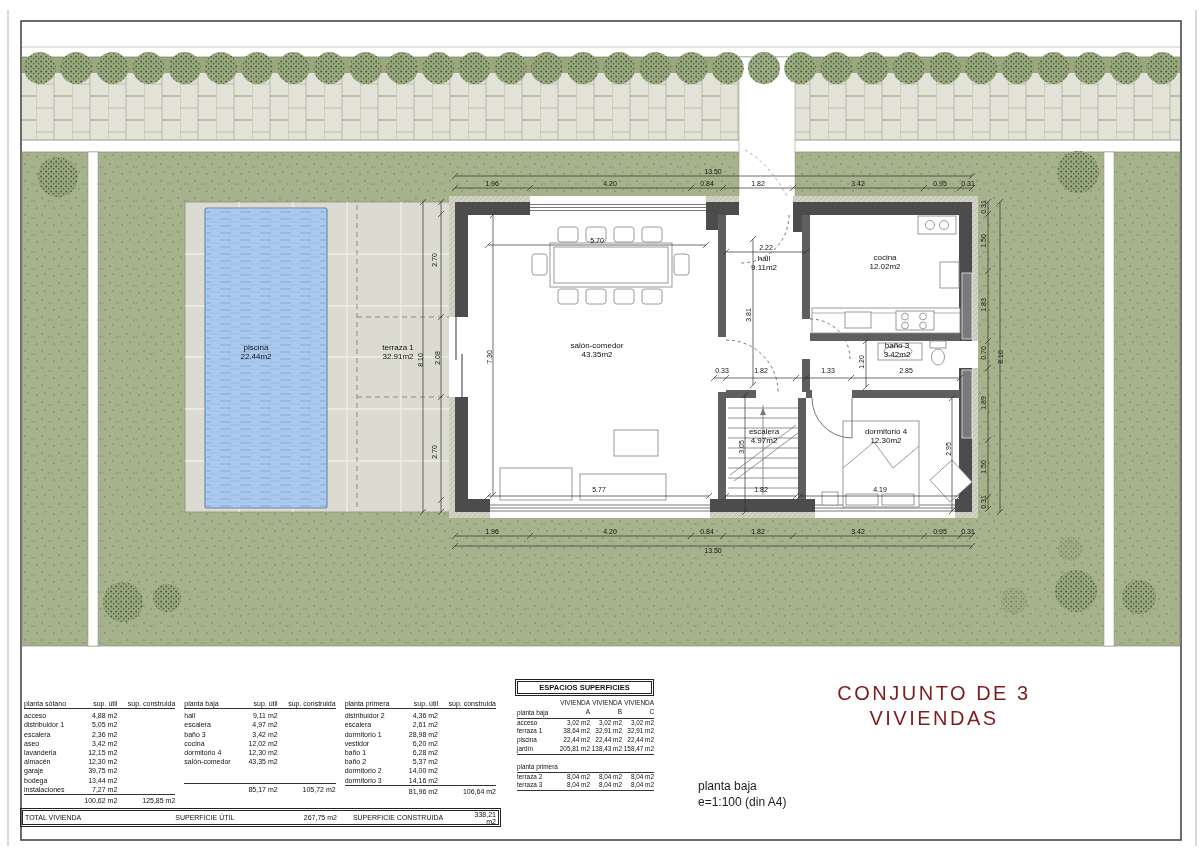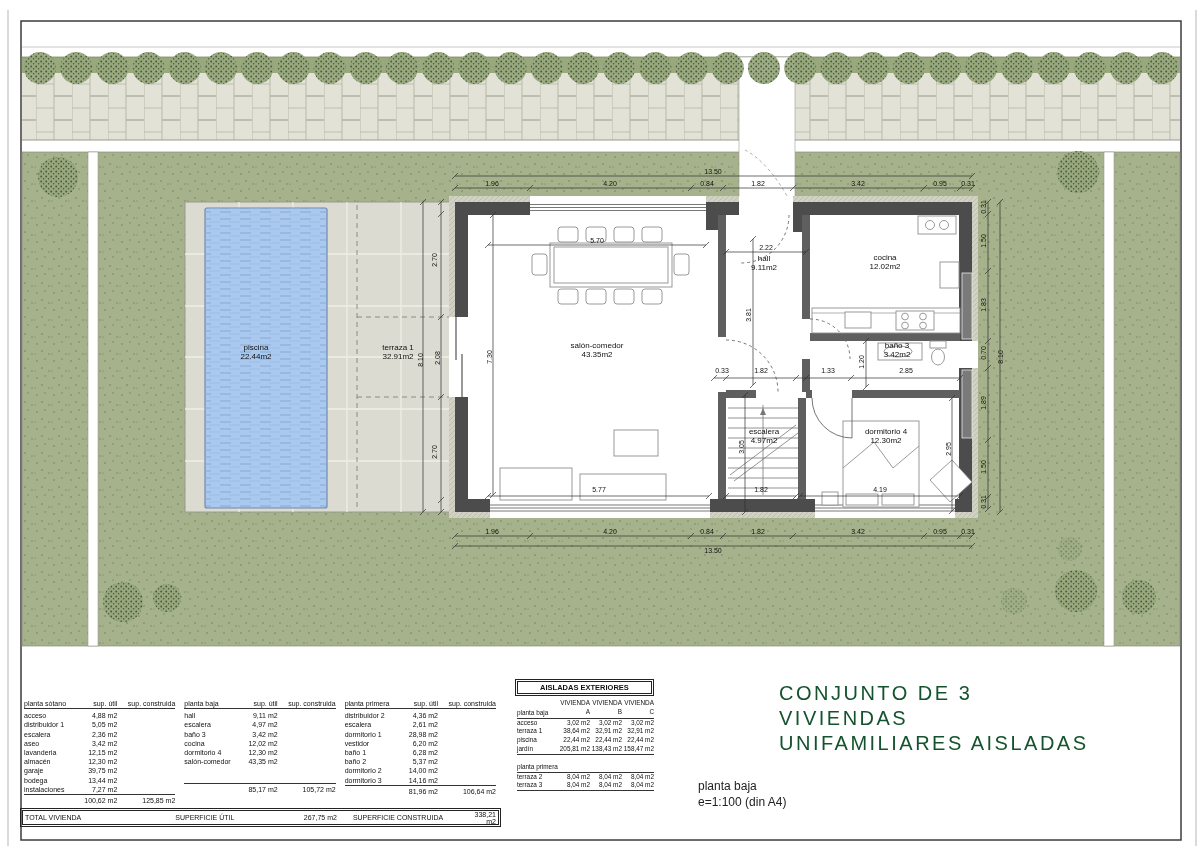--- a/index.html
+++ b/index.html
@@ -26,22 +26,22 @@
   #total-bar .tb-cl{width:128px;margin-left:16px;}
   #total-bar .tb-cv{flex:1;text-align:right;}
   #ext-grid{position:absolute;left:517px;top:699px;width:137px;font-size:6.4px;line-height:8.8px;}
   .e-row{display:grid;grid-template-columns:42px 31px 32px 32px;height:8.8px;}
   .e-row .e-v{text-align:right;}
   .e-head{margin-bottom:1px;}
   .e-sec{border-bottom:1px solid #333;}
   .e-last{border-bottom:1px solid #333;}
   .e-gap{height:8px;}
   
-  #title-block{position:absolute;left:779px;top:681px;width:310px;text-align:left;
-               font-size:20px;letter-spacing:2.5px;line-height:25px;color:#14532d;}
+  #title-block{position:absolute;left:779px;top:681px;width:310px;text-align:center;
+               font-size:20px;letter-spacing:2.5px;line-height:25px;color:#7f1d1d;}
   #caption{position:absolute;left:698px;top:778px;font-size:12px;line-height:16px;color:#222;}
 </style>
 </head>
 <body>
 
 <div id="sheet">
 
 <svg id="plan-svg" width="1200" height="848" viewBox="0 0 1200 848">
   <defs>
     <pattern id="p-stip" width="17" height="17" patternUnits="userSpaceOnUse">
@@ -517,21 +517,21 @@
       </div>
     </div>
 <div id="total-bar">
   <span class="tb-label">TOTAL VIVIENDA</span>
   <span class="tb-ul">SUPERFICIE ÚTIL</span>
   <span class="tb-uv">267,75 m2</span>
   <span class="tb-cl">SUPERFICIE CONSTRUIDA</span>
   <span class="tb-cv">338,21 m2</span>
 </div>
 
-<div class="t-box" style="left:517px;top:681px;width:133px;">AISLADAS EXTERIORES</div>
+<div class="t-box" style="left:517px;top:681px;width:133px;">ESPACIOS SUPERFICIES</div>
 <div id="ext-grid">
       <div class="e-row e-head">
         <span></span>
         <span class="e-v">VIVIENDA A</span>
         <span class="e-v">VIVIENDA B</span>
         <span class="e-v">VIVIENDA C</span>
       </div>
       <div class="e-row e-sec">
         <span>planta baja</span>
         <span></span>
@@ -578,20 +578,19 @@
       <div class="e-row e-last">
         <span>terraza 3</span>
         <span class="e-v">8,04 m2</span>
         <span class="e-v">8,04 m2</span>
         <span class="e-v">8,04 m2</span>
       </div>
     </div>
 
 <div id="title-block">
   <div>CONJUNTO DE 3 VIVIENDAS</div>
-  <div>UNIFAMILIARES AISLADAS</div>
 </div>
 <div id="caption">
   <div>planta baja</div>
   <div>e=1:100 (din A4)</div>
 </div>
 
 </div>
 
 </body></html>

